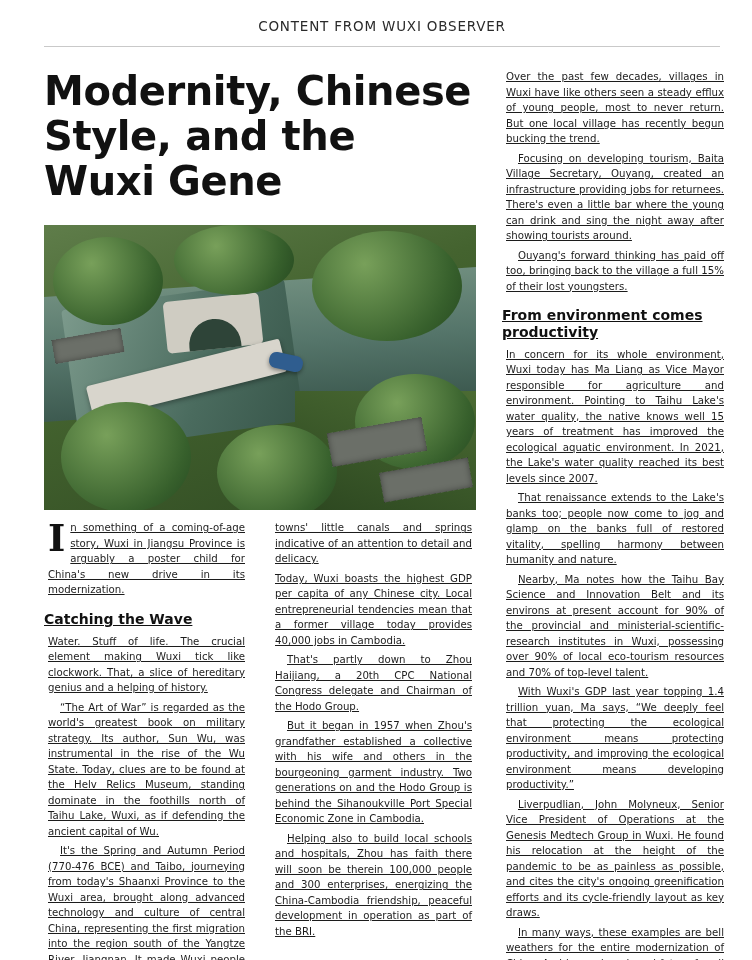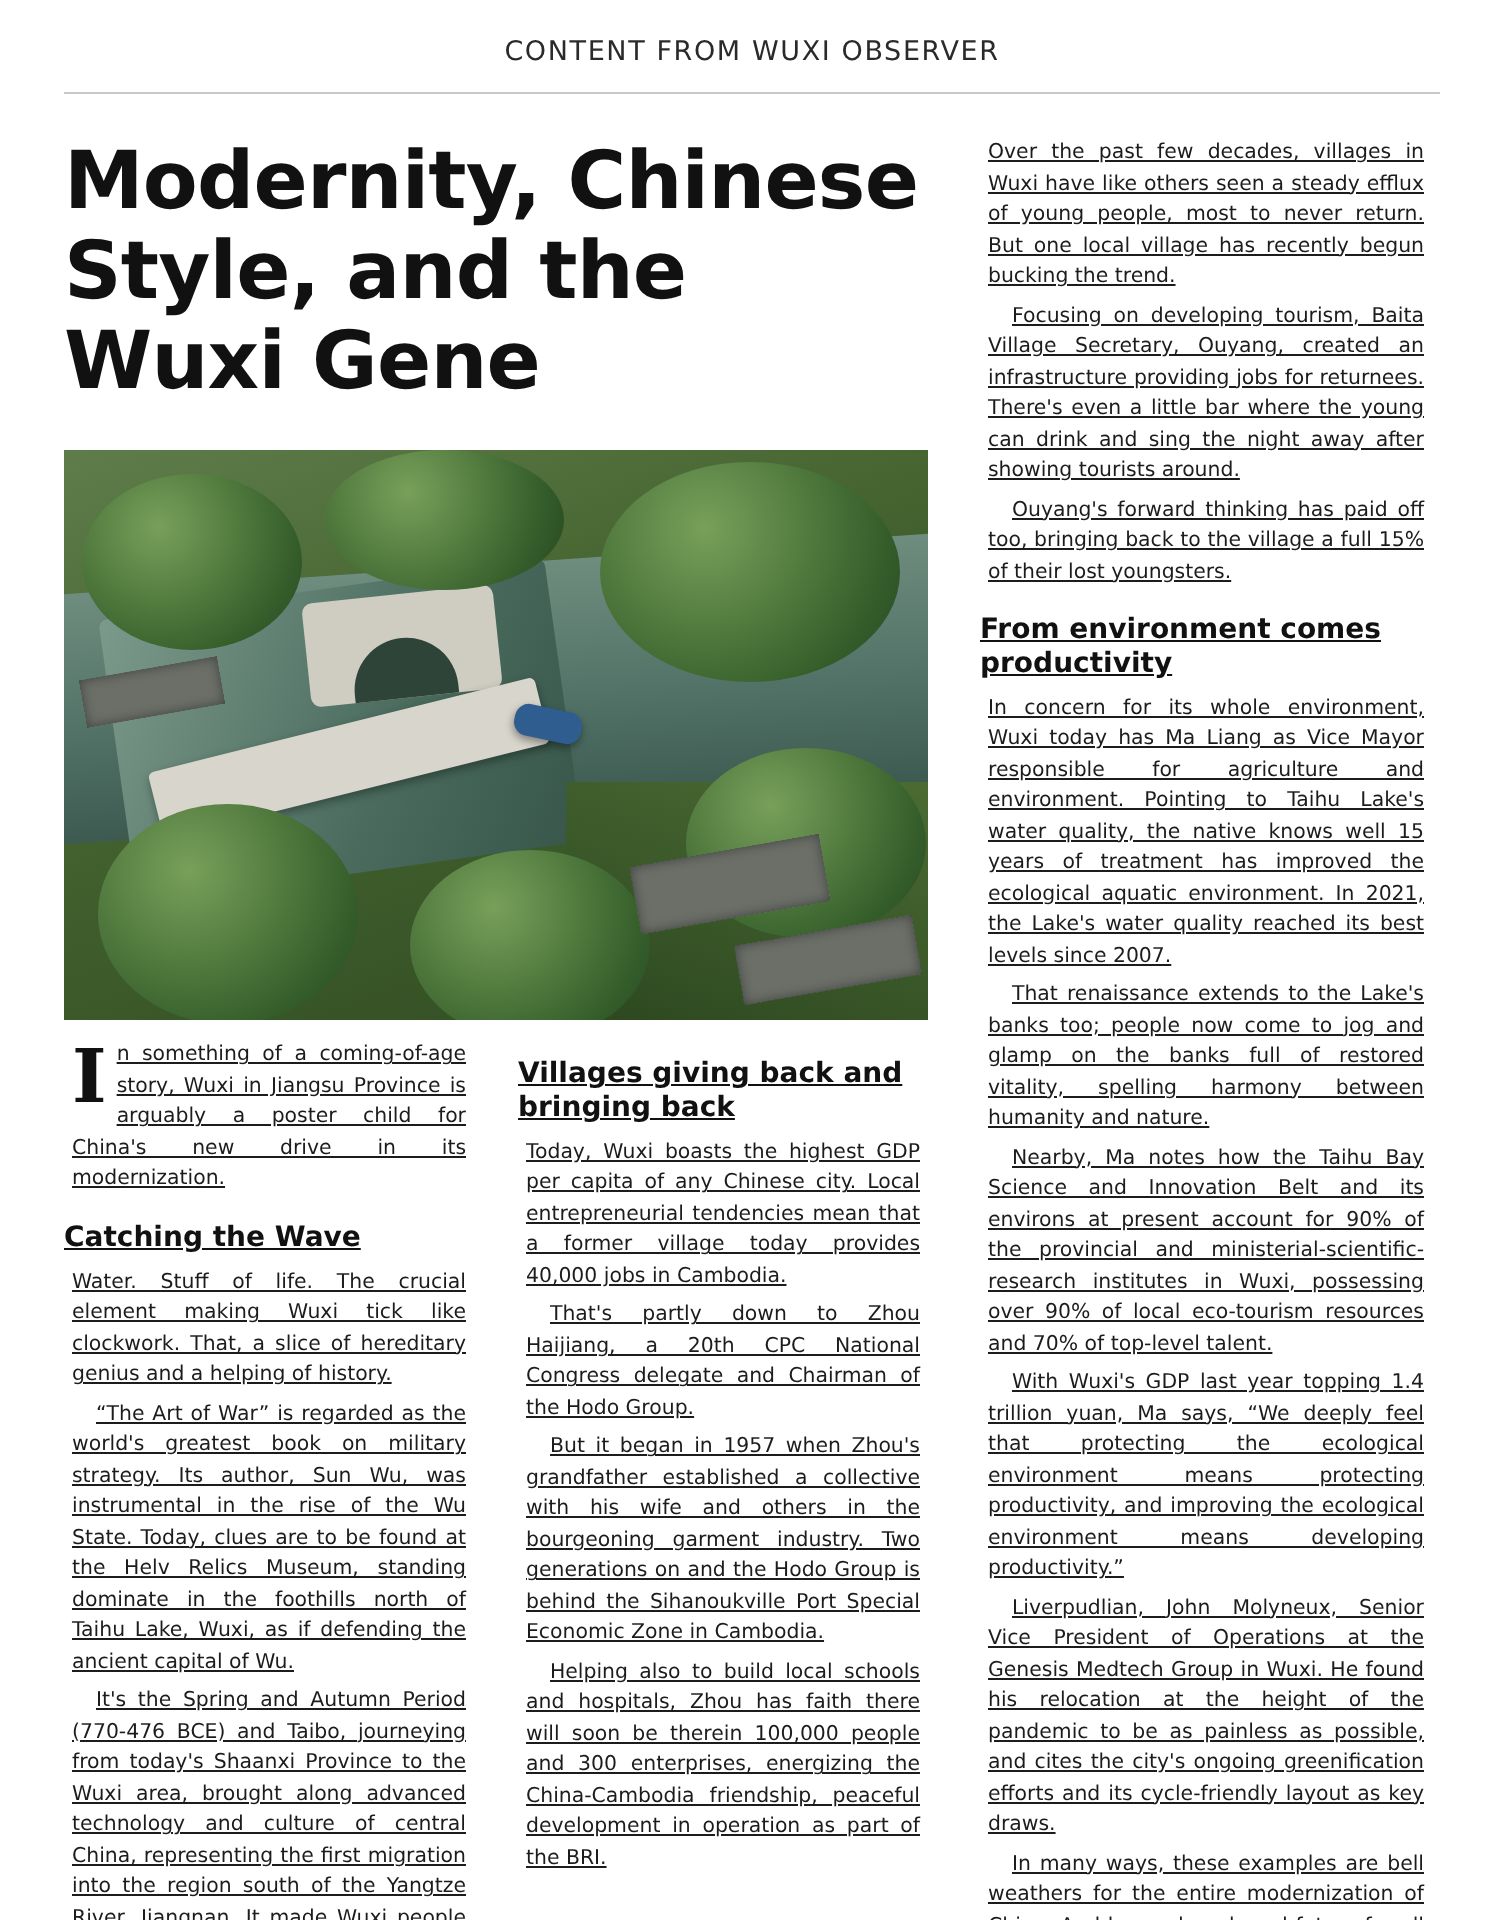--- a/index.html
+++ b/index.html
@@ -12,21 +12,21 @@
     height: 960px;
     font-family: "DejaVu Sans", sans-serif;
     color: #1a1a1a;
     position: relative;
     overflow: hidden;
   }
   .page {
     width: 752px;
     height: 696px;
     box-sizing: border-box;
-    padding: 18px 32px 10px 32px;
+    padding: 18px 32px 10px 44px;
     position: relative;
   }
   .masthead {
     text-align: center;
     font-size: 13.5px;
     letter-spacing: 0.06em;
     color: #2a2a2a;
     font-family: "DejaVu Sans", sans-serif;
     padding-bottom: 12px;
   }
@@ -210,21 +210,21 @@
         <div class="subcol">
           <p class="dropcap-para"><span class="dropcap">I</span><span>n something of a coming-of-age story, Wuxi in Jiangsu Province is arguably a poster child for China's new drive in its modernization.</span></p>
           <h2 class="sec">Catching the Wave</h2>
           <p class="noindent">Water. Stuff of life. The crucial element making Wuxi tick like clockwork. That, a slice of hereditary genius and a helping of history.</p>
           <p>“The Art of War” is regarded as the world's greatest book on military strategy. Its author, Sun Wu, was instrumental in the rise of the Wu State. Today, clues are to be found at the Helv Relics Museum, standing dominate in the foothills north of Taihu Lake, Wuxi, as if defending the ancient capital of Wu.</p>
           <p>It's the Spring and Autumn Period (770-476 BCE) and Taibo, journeying from today's Shaanxi Province to the Wuxi area, brought along advanced technology and culture of central China, representing the first migration into the region south of the Yangtze River, Jiangnan. It made Wuxi people openminded, modest and hard working.</p>
 
         </div>
 
         <div class="subcol">
-          <h2 class="sec">Villages giving back and bringing back</h2>
+          <p class="noindent">towns' little canals and springs indicative of an attention to detail and delicacy.</p>
           <p class="noindent">Today, Wuxi boasts the highest GDP per capita of any Chinese city. Local entrepreneurial tendencies mean that a former village today provides 40,000 jobs in Cambodia.</p>
           <p>That's partly down to Zhou Haijiang, a 20th CPC National Congress delegate and Chairman of the Hodo Group.</p>
           <p>But it began in 1957 when Zhou's grandfather established a collective with his wife and others in the bourgeoning garment industry. Two generations on and the Hodo Group is behind the Sihanoukville Port Special Economic Zone in Cambodia.</p>
           <p>Helping also to build local schools and hospitals, Zhou has faith there will soon be therein 100,000 people and 300 enterprises, energizing the China-Cambodia friendship, peaceful development in operation as part of the BRI.</p>
 
         </div>
 
       </div>
     </div>
 

